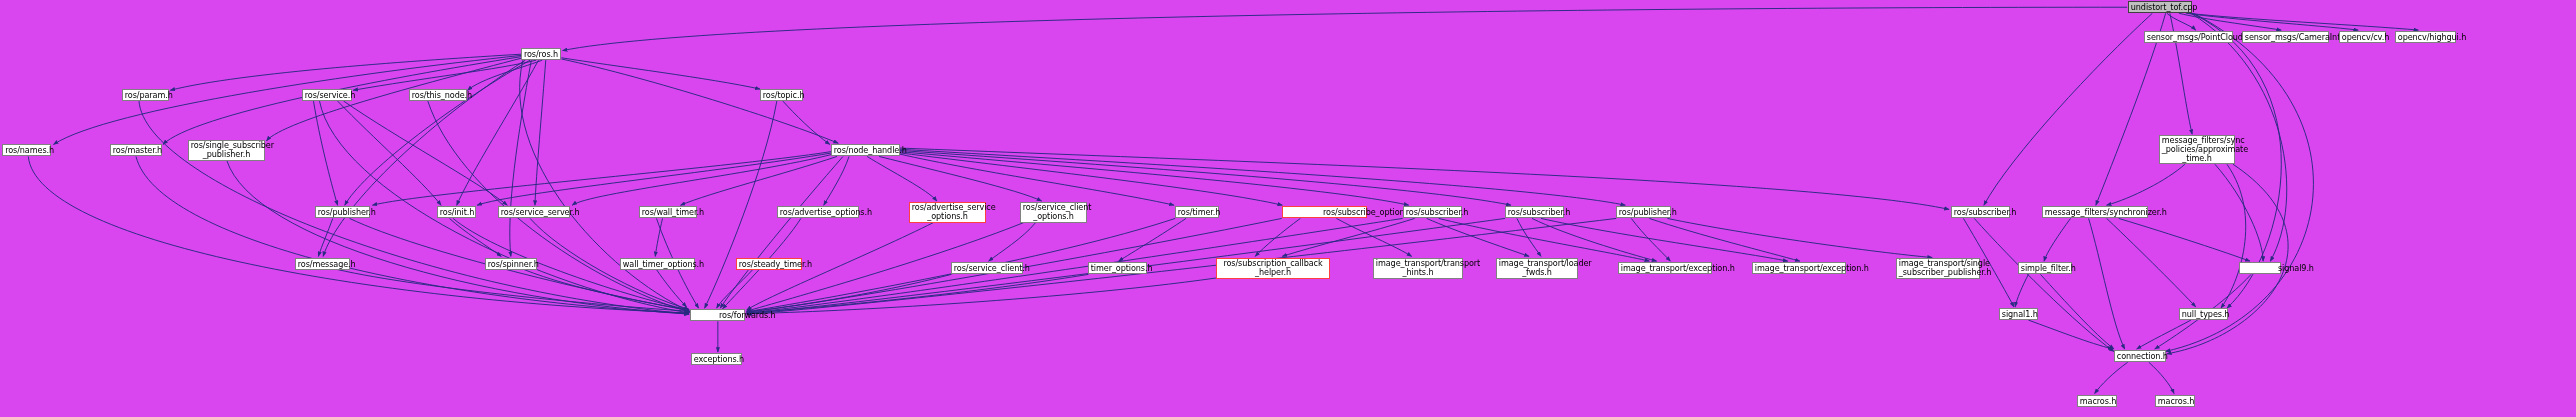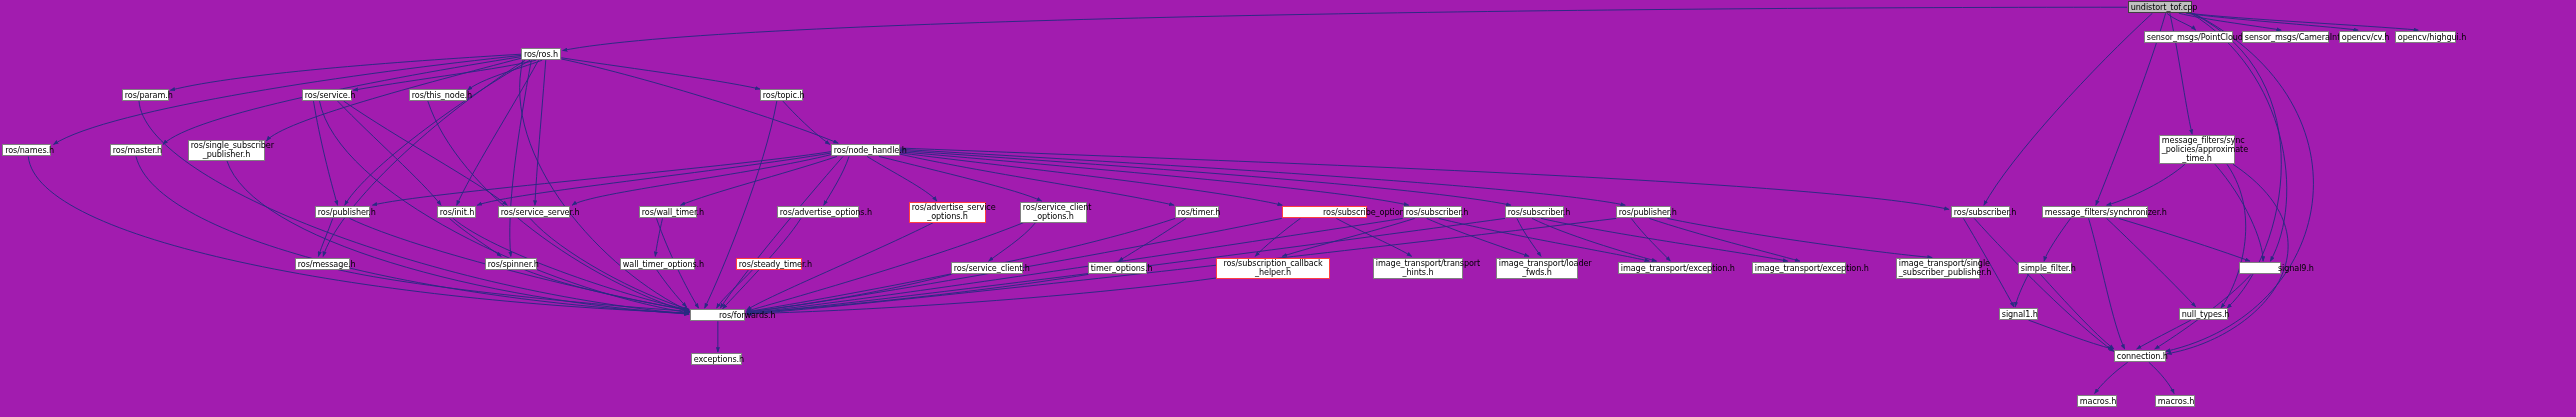--- a/index.html
+++ b/index.html
@@ -53,21 +53,21 @@
   }
   .gnode-label {
     display: block;
     width: 100%;
     white-space: pre-line;
   }
 </style>
 </head>
 <body>
 
-<div id="graph-canvas" style="width: 2576px; height: 417px; background: #a21caf;">
+<div id="graph-canvas" style="width: 2576px; height: 417px; background: #d946ef;">
   <svg id="edge-layer" viewBox="0 0 4279 693" xmlns="http://www.w3.org/2000/svg">
     <defs>
       <marker id="arrowhead" markerWidth="9" markerHeight="7" refX="8" refY="3.5" orient="auto" markerUnits="userSpaceOnUse">
         <polygon points="0 0, 9 3.5, 0 7" fill="#2a2a82"></polygon>
       </marker>
     </defs>
     <g id="edges-group">
         <path d="M3534,12 C2600,12 1200,30 934,84" fill="none" stroke="#2a2a82" stroke-width="1.6" marker-end="url(#arrowhead)"></path>
         <path d="M3600,22 C3610,32 3640,42 3648,50" fill="none" stroke="#2a2a82" stroke-width="1.6" marker-end="url(#arrowhead)"></path>
         <path d="M3620,22 C3660,32 3740,42 3790,50" fill="none" stroke="#2a2a82" stroke-width="1.6" marker-end="url(#arrowhead)"></path>

